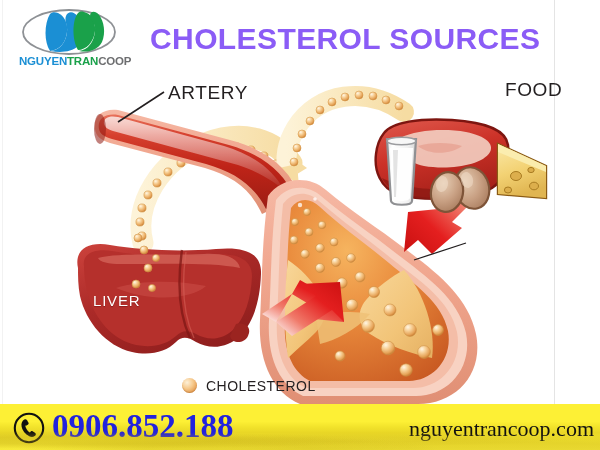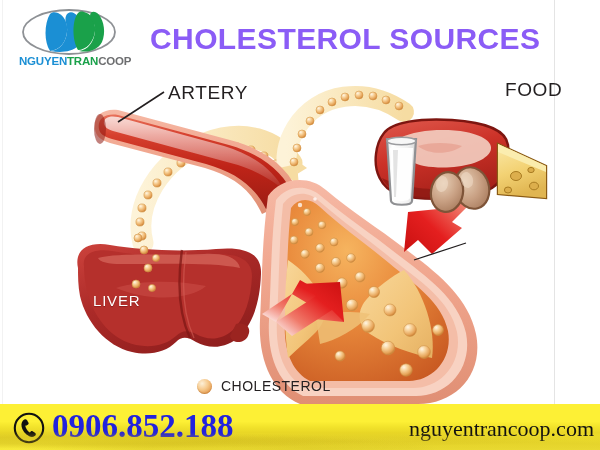--- a/index.html
+++ b/index.html
@@ -96,23 +96,23 @@
     font-size: 15px;
     color: #ffffff;
     letter-spacing: 0.8px;
     text-shadow: 0 1px 1px rgba(90,10,10,0.45);
     white-space: nowrap;
   }
 
   
   #legend {
     position: absolute;
-    left: 197px; top: 378px;
+    left: 182px; top: 378px;
     display: flex;
-    align-items: flex-end;
+    align-items: flex-start;
     gap: 9px;
   }
   #legend-swatch {
     width: 15px; height: 15px;
     border-radius: 50%;
     background: radial-gradient(circle at 34% 30%, #fdf0d8 0%, #f6c98c 42%, #e39a4f 78%, #c87b31 100%);
     box-shadow: inset 0 -1px 1px rgba(150,80,20,0.35);
   }
   #legend-label {
     font-size: 14px;

